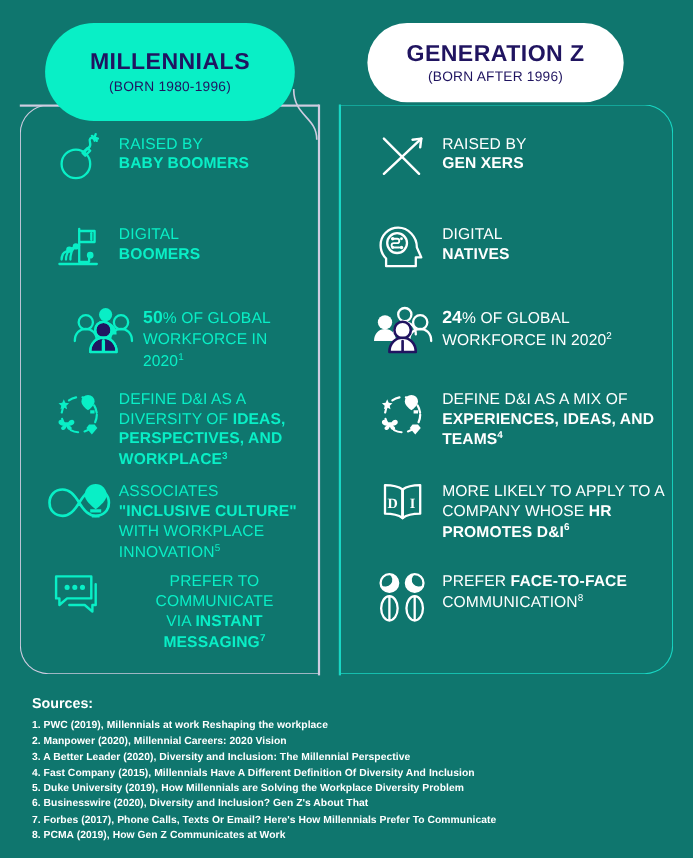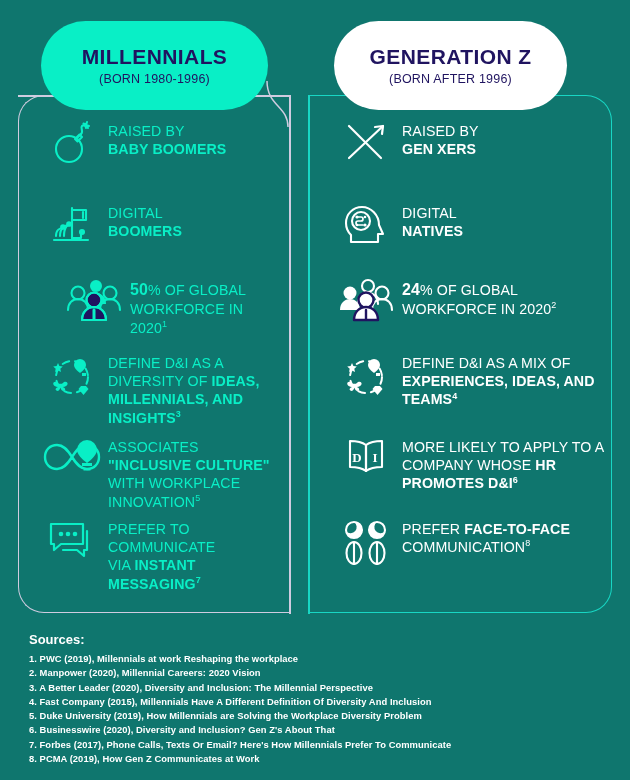--- a/index.html
+++ b/index.html
@@ -54,21 +54,21 @@
     position: absolute;
     border-radius: 50px;
     display: flex; flex-direction: column;
     align-items: center; justify-content: center;
   }
   .pill-millennials {
     left: 41px; top: 21px; width: 227px; height: 89px;
     background: #09efc6;
   }
   .pill-genz {
-    left: 334px; top: 21px; width: 233px; height: 89px;
+    left: 334px; top: 21px; width: 233px; height: 72px;
     background: #ffffff;
   }
   .pill h1 {
     font-size: 21px; font-weight: bold; color: #201460;
     letter-spacing: 0.4px; line-height: 1.1;
   }
   .pill .sub {
     font-size: 12.5px; color: #201460; margin-top: 3px; letter-spacing: 0.2px;
   }
 
@@ -195,38 +195,38 @@
           <circle cx="25" cy="25" r="16" stroke-dasharray="7 6"></circle>
           <path d="M33 7 a6 6 0 0 1 6 6 c0 4 -6 8 -6 8 s-6 -4 -6 -8 a6 6 0 0 1 6 -6 z" fill="#09efc6" stroke="none"></path>
           <path d="M35 21 h4 v3 h-4 z" fill="#09efc6" stroke="none"></path>
           <path d="M11 11 l1.4 3.1 3.4 .4 -2.5 2.3 .7 3.3 -3 -1.7 -3 1.7 .7 -3.3 -2.5 -2.3 3.4 -.4 z" fill="#09efc6" stroke="none"></path>
           <path d="M13 36 c-3 -4 -7 -3 -7 0 0 2.5 3 4 6 4 -3 1 -4 3 -2 4.5 2 1.5 4.5 -1 5 -4 .5 3 3 5.5 5 4 2 -1.5 1 -3.5 -2 -4.5 3 0 6 -1.5 6 -4 0 -3 -4 -4 -7 0 z" fill="#09efc6" stroke="none" transform="translate(-1,-5) scale(0.8) translate(3,10)"></path>
           <path d="M34 34 l5 0 2.5 3 -5 6 -5 -6 z" fill="#09efc6" stroke="none"></path>
         </svg>
       </div>
       <div class="text-cell teal">
         <span>DEFINE D&amp;I AS A DIVERSITY</span>
-        <span>OF </span><span class="b">IDEAS, MILLENNIALS, AND INSIGHTS</span><sup class="b">3</sup>
+        <span>OF </span><span class="b">IDEAS, PERSPECTIVES, AND WORKPLACE</span><sup class="b">3</sup>
       </div>
     </div>
 
     <div class="row" style="height:82px;">
       <div class="icon-cell">
         <svg width="62" height="42" viewBox="0 0 62 42" fill="none" stroke="#09efc6" stroke-width="2.4" stroke-linecap="round" stroke-linejoin="round">
           <path d="M31 21 c-5 -8 -9 -12 -15 -12 -7 0 -12 5 -12 12 0 7 5 12 12 12 6 0 10 -4 15 -12 5 -8 9 -12 15 -12 7 0 12 5 12 12 0 7 -5 12 -12 12 -6 0 -10 -4 -15 -12 z"></path>
           <path d="M46 4 a10 10 0 0 1 10 10 c0 6 -10 13 -10 13 s-10 -7 -10 -13 a10 10 0 0 1 10 -10 z" fill="#09efc6" stroke="none"></path>
           <path d="M41 27 h10 v3 h-10 z M42.5 32 h7 v2.5 h-7 z" fill="#09efc6" stroke="none"></path>
         </svg>
       </div>
       <div class="text-cell teal">
         <span>ASSOCIATES </span><span class="b">"INCLUSIVE CULTURE"</span><span> WITH WORKPLACE INNOVATION</span><sup>5</sup>
       </div>
     </div>
 
-    <div class="row" style="height:70px;">
+    <div class="row" style="height:70px;text-align:center;">
       <div class="icon-cell">
         <svg width="50" height="44" viewBox="0 0 50 44" fill="none" stroke="#09efc6" stroke-width="2.2" stroke-linecap="round" stroke-linejoin="round">
           <path d="M4 6 h32 v20 h-22 l-7 6 v-6 h-3 z"></path>
           <path d="M40 13 v19 h-3 v6 l-7 -6 h-14"></path>
           <circle cx="14" cy="16" r="2.3" fill="#09efc6" stroke="none"></circle>
           <circle cx="21" cy="16" r="2.3" fill="#09efc6" stroke="none"></circle>
           <circle cx="28" cy="16" r="2.3" fill="#09efc6" stroke="none"></circle>
         </svg>
       </div>
       <div class="text-cell teal">

